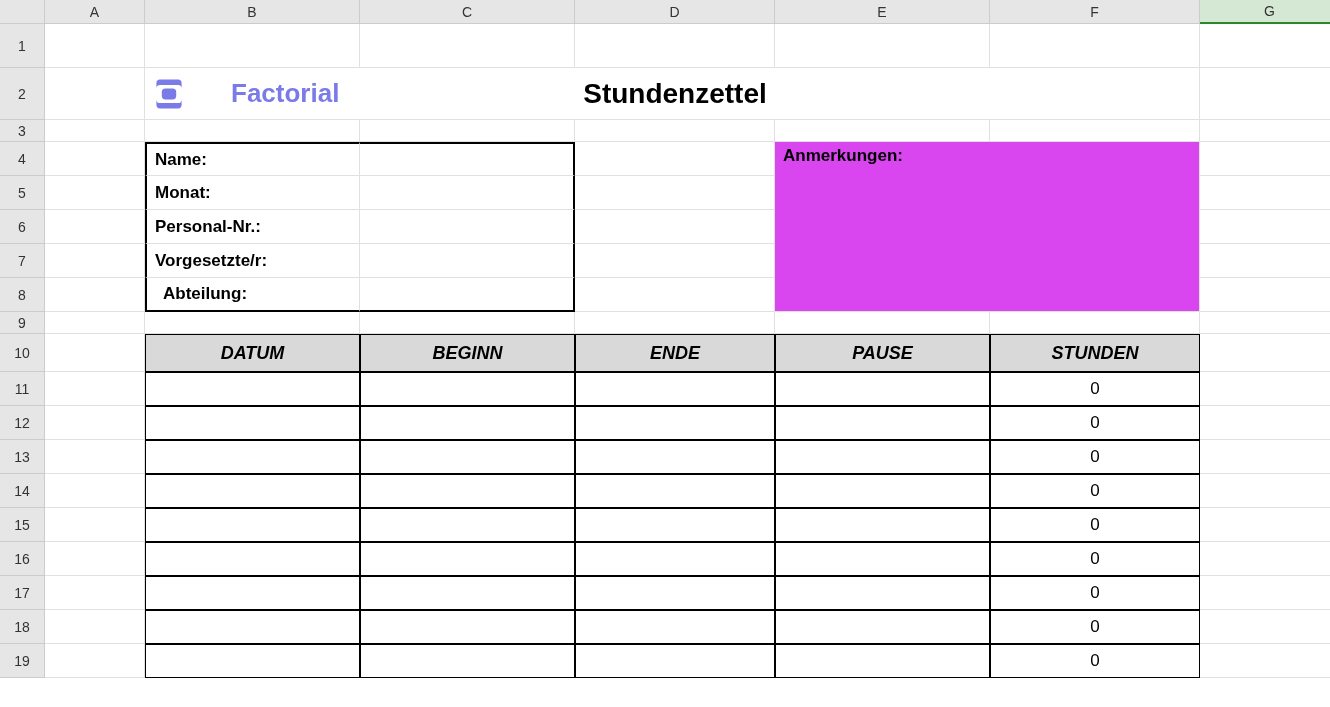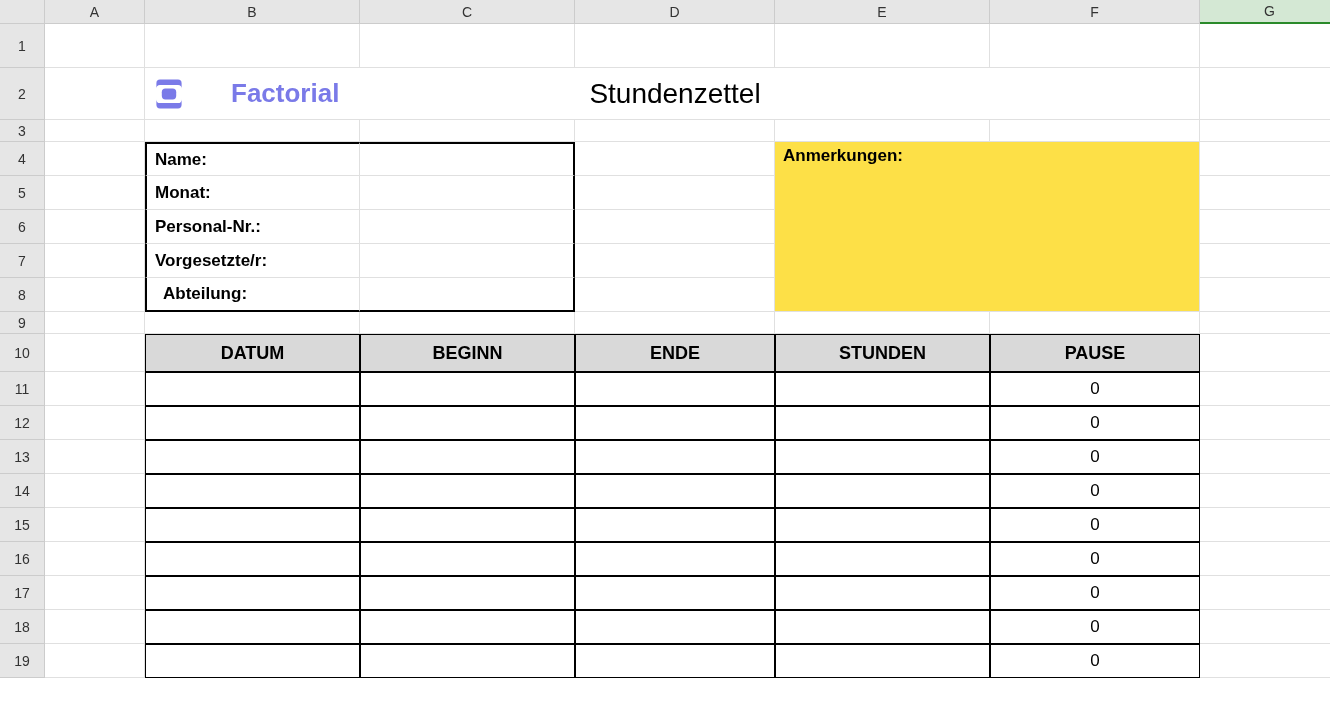--- a/index.html
+++ b/index.html
@@ -68,21 +68,21 @@
       position: relative;
     }
     .logo-text {
       color: #7a7ae8;
       font-weight: bold;
       font-size: 26px;
       margin-left: 36px;
     }
     .title {
       font-size: 28px;
-      font-weight: normal;
+      font-weight: bold;
       text-align: center;
       justify-content: center;
     }
     .info-label {
       font-weight: bold;
       font-size: 17px;
       padding-left: 8px;
     }
     .info-box-left {
       border-left: 2px solid #000;
@@ -93,31 +93,32 @@
     .info-box-top {
       border-top: 2px solid #000;
     }
     .info-box-bottom {
       border-bottom: 2px solid #000;
       padding-left: 16px;
     }
     .notes-label {
       font-weight: bold;
       font-size: 17px;
-      background: #fde047;
+      background: #d946ef;
       align-items: flex-start;
       padding-top: 4px;
       padding-left: 8px;
     }
     .table-header {
       background: #d9d9d9;
       border: 1px solid #000;
       font-weight: bold;
       font-size: 18px;
       justify-content: center;
+      font-style: italic;
     }
     .table-cell {
       border: 1px solid #000;
       font-size: 17px;
       justify-content: center;
     }
   </style>
 </head>
 <body>
 
@@ -211,22 +212,22 @@
   <div class="cell"></div>
   <div class="cell"></div>
   <div class="cell"></div>
   <div class="cell"></div>
 
   <div class="row-header">10</div>
   <div class="cell"></div>
   <div class="cell table-header">DATUM</div>
   <div class="cell table-header">BEGINN</div>
   <div class="cell table-header">ENDE</div>
+  <div class="cell table-header">PAUSE</div>
   <div class="cell table-header">STUNDEN</div>
-  <div class="cell table-header">PAUSE</div>
   <div class="cell"></div>
 
   <div class="row-header">11</div>
   <div class="cell"></div>
   <div class="cell table-cell"></div>
   <div class="cell table-cell"></div>
   <div class="cell table-cell"></div>
   <div class="cell table-cell"></div>
   <div class="cell table-cell">0</div>
   <div class="cell"></div>

